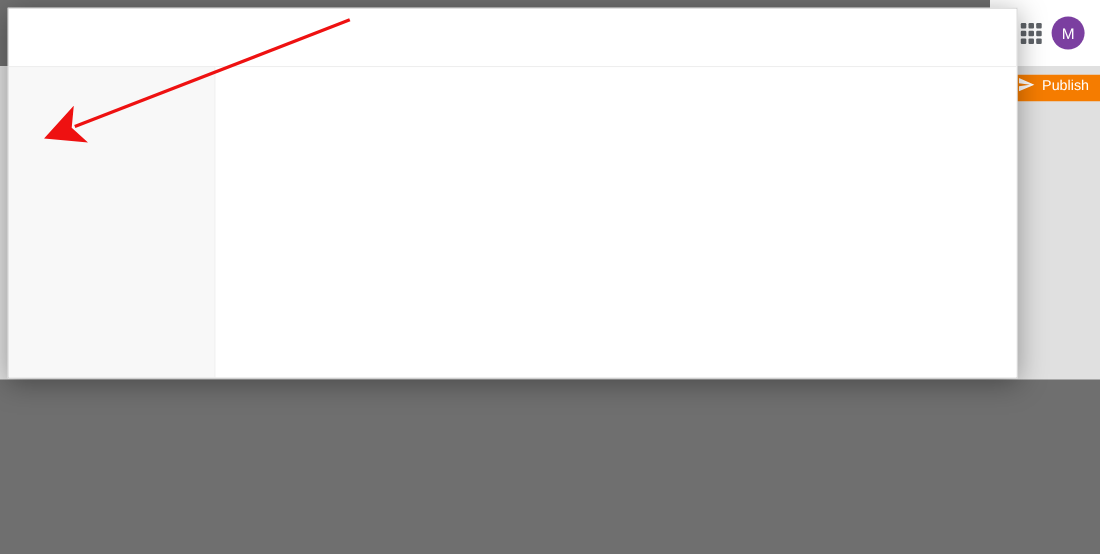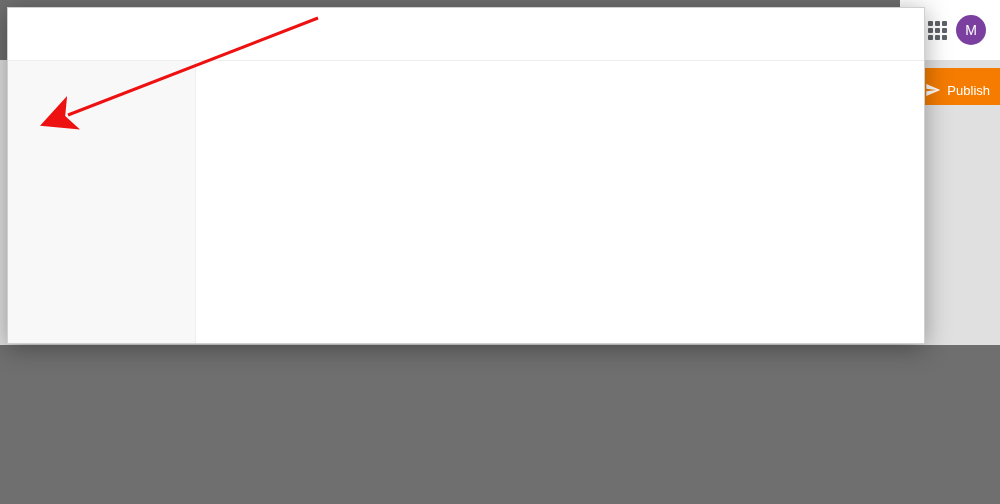--- a/index.html
+++ b/index.html
@@ -31,21 +31,21 @@
     width:30px; height:30px; border-radius:50%;
     background:#7b3fa0; color:#fff;
     display:flex; align-items:center; justify-content:center;
     font-size:14px; font-weight:500;
   }
   .publish-btn {
     position:absolute; top:68px; right:0;
     background:#f57c00; color:#fff;
     border:none;
     display:flex; align-items:center; gap:6px;
-    padding:14px 10px 7px 8px;
+    padding:1px 10px 7px 8px;
     font-size:13px; font-weight:500;
     border-radius:2px 0 0 2px;
   }
   .publish-btn svg { fill:#fff; }
   .bg-mid {
     position:absolute; top:60px; left:0; right:0; bottom:0;
     background:#e0e0e0;
   }
   .bg-dark {
     position:absolute; top:345px; left:0; right:0; bottom:0;

